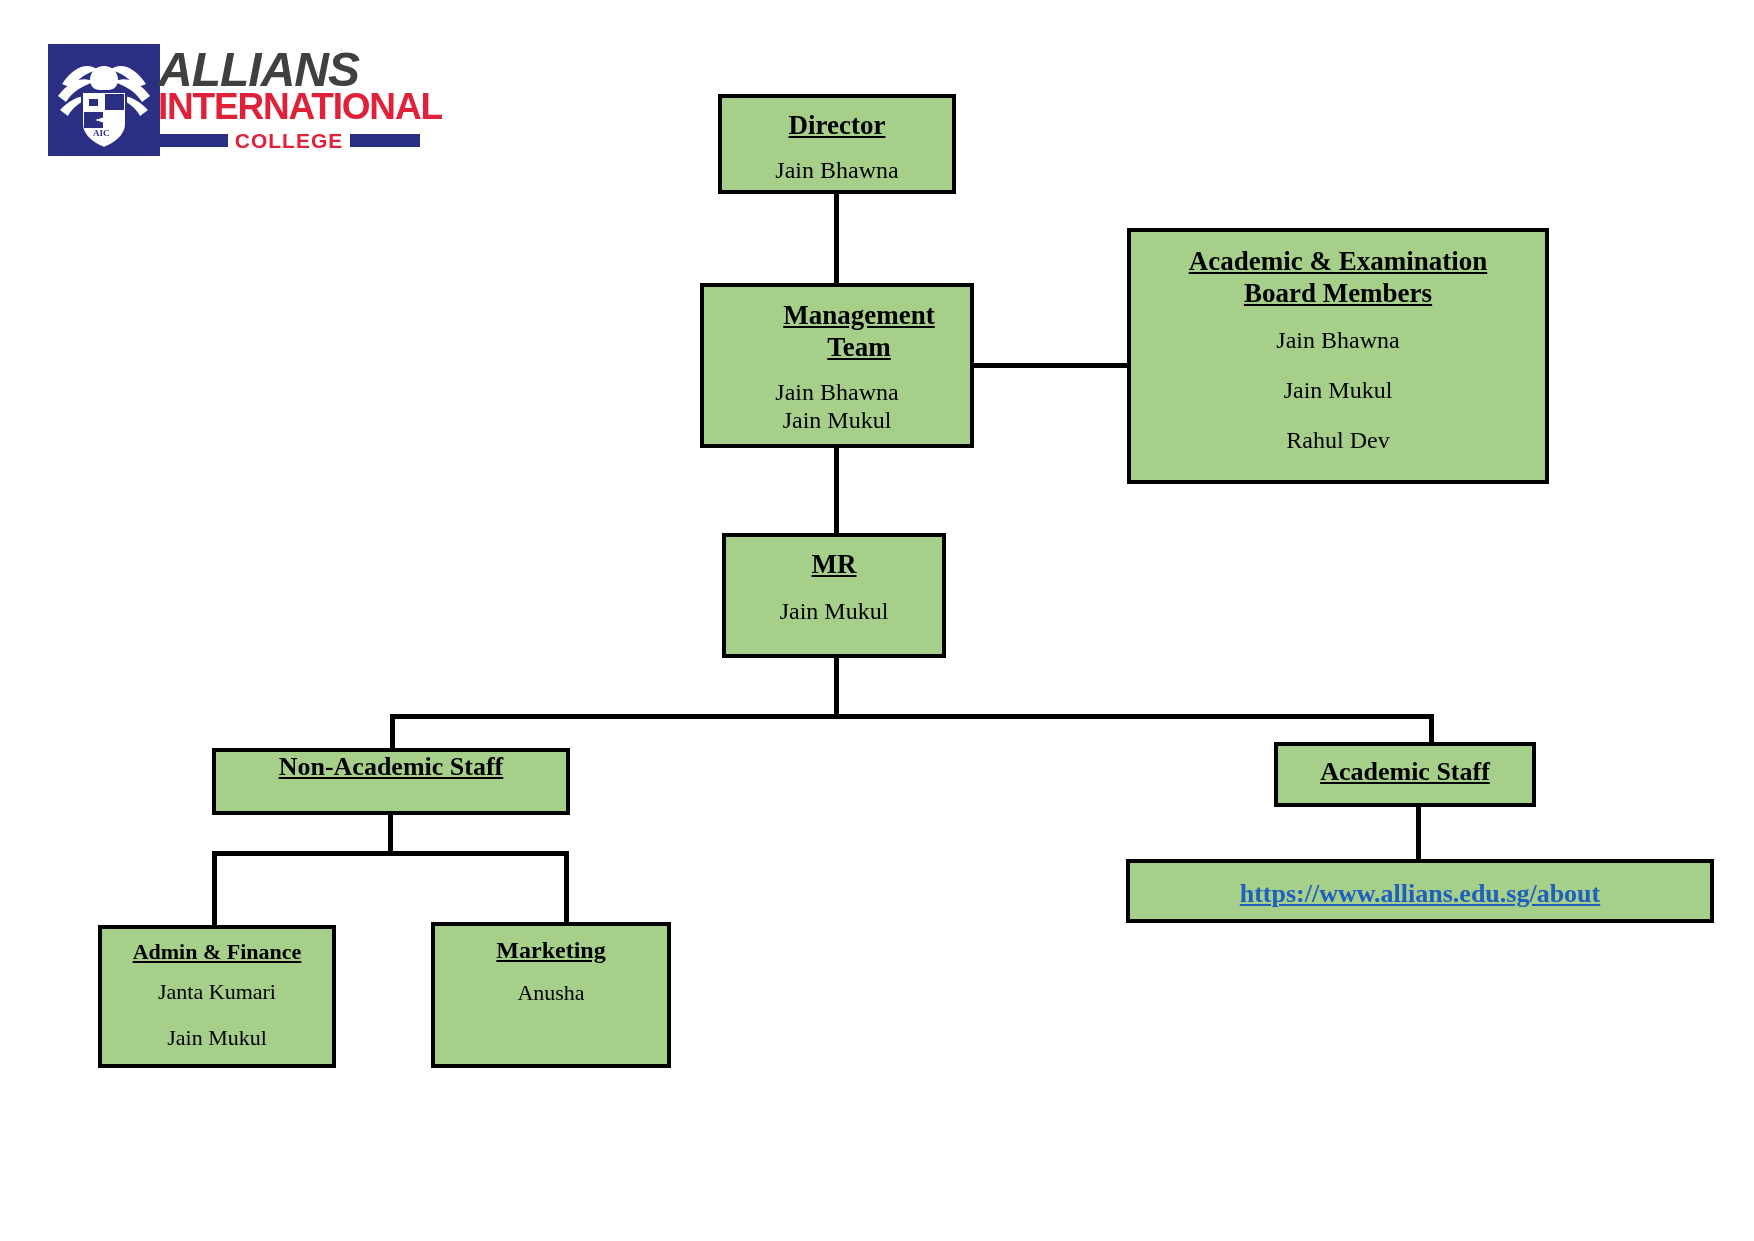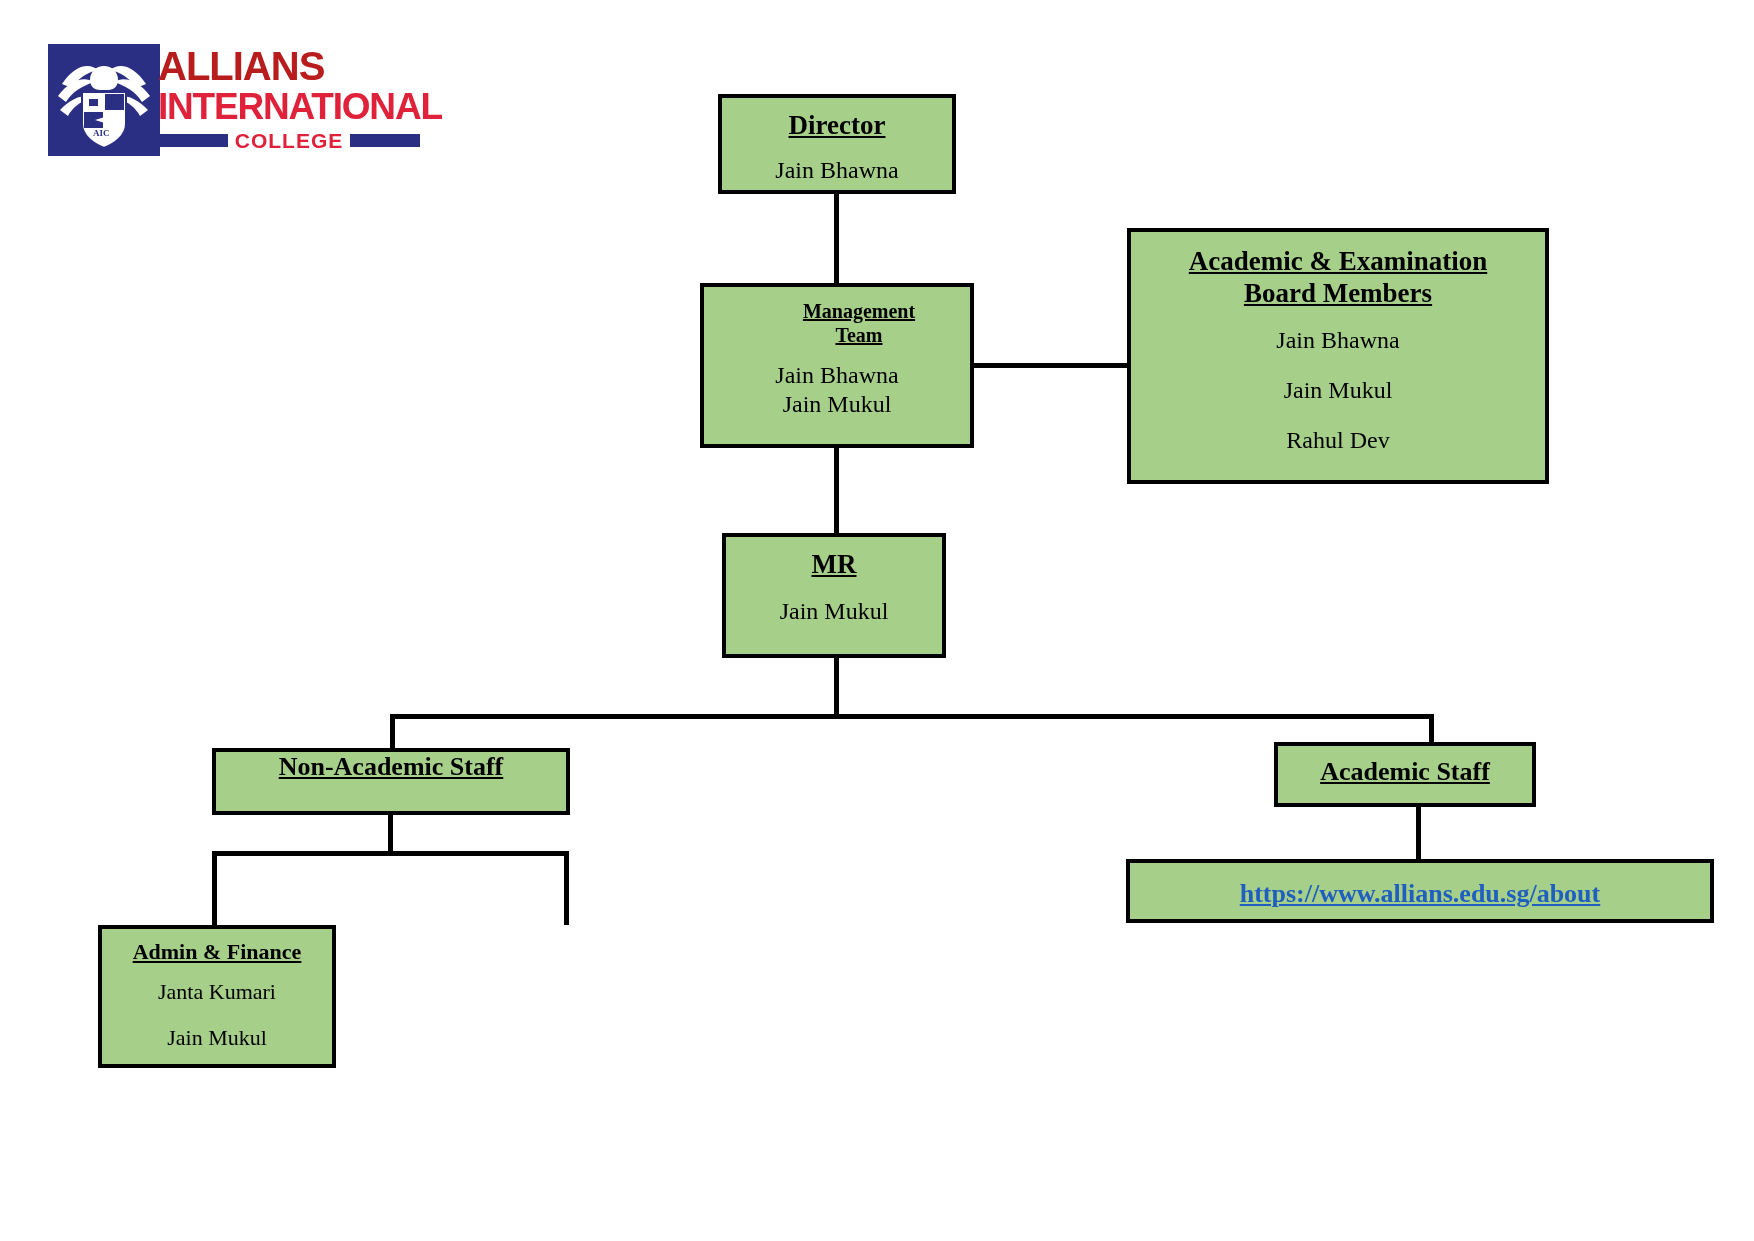--- a/index.html
+++ b/index.html
@@ -40,24 +40,25 @@
     top: 0;
     width: 268px;
     height: 112px;
   }
   .logo-line1 {
     position: absolute;
     left: 0;
     top: 2px;
     font-family: "Liberation Sans", sans-serif;
     font-weight: bold;
-    font-size: 40px;
+    font-size: 48px;
     letter-spacing: -1px;
-    color: #b91c1c;
+    color: #404040;
     line-height: 1;
+    font-style: italic;
   }
   .logo-line2 {
     position: absolute;
     left: 0;
     top: 44px;
     font-family: "Liberation Sans", sans-serif;
     font-weight: bold;
     font-size: 37px;
     letter-spacing: -1.2px;
     color: #e0213a;
@@ -113,21 +114,21 @@
     color: #1f5fbf;
     line-height: 1.2;
   }
 
   
   #node-director   { left: 718px;  top: 94px;  width: 238px; height: 100px; padding-top: 12px; }
   #node-director .node-title { font-size: 27px; }
   #node-director .node-name  { font-size: 24px; margin-top: 14px; }
 
   #node-management { left: 700px;  top: 283px; width: 274px; height: 165px; padding-top: 13px; }
-  #node-management .node-title { font-size: 20px; padding-left: 44px; }
+  #node-management .node-title { font-size: 27px; padding-left: 44px; }
   #node-management .node-name  { font-size: 24px; }
   #node-management .names      { margin-top: 14px; }
 
   #node-board      { left: 1127px; top: 228px; width: 422px; height: 256px; padding-top: 14px; }
   #node-board .node-title { font-size: 27px; }
   #node-board .node-name  { font-size: 24px; }
   #node-board .names      { margin-top: 16px; }
   #node-board .names .node-name { margin-bottom: 22px; }
 
   #node-mr         { left: 722px;  top: 533px; width: 224px; height: 125px; padding-top: 12px; }
@@ -278,14 +279,18 @@
   </div>
 
   <div class="node" id="node-admin">
     <div class="node-title">Admin &amp; Finance</div>
     <div class="names">
       <div class="node-name">Janta Kumari</div>
       <div class="node-name">Jain Mukul</div>
     </div>
   </div>
 
+  <div class="node" id="node-marketing">
+    <div class="node-title">Marketing</div>
+    <div class="node-name">Anusha</div>
+  </div>
 
 </div>
 
 </body></html>

